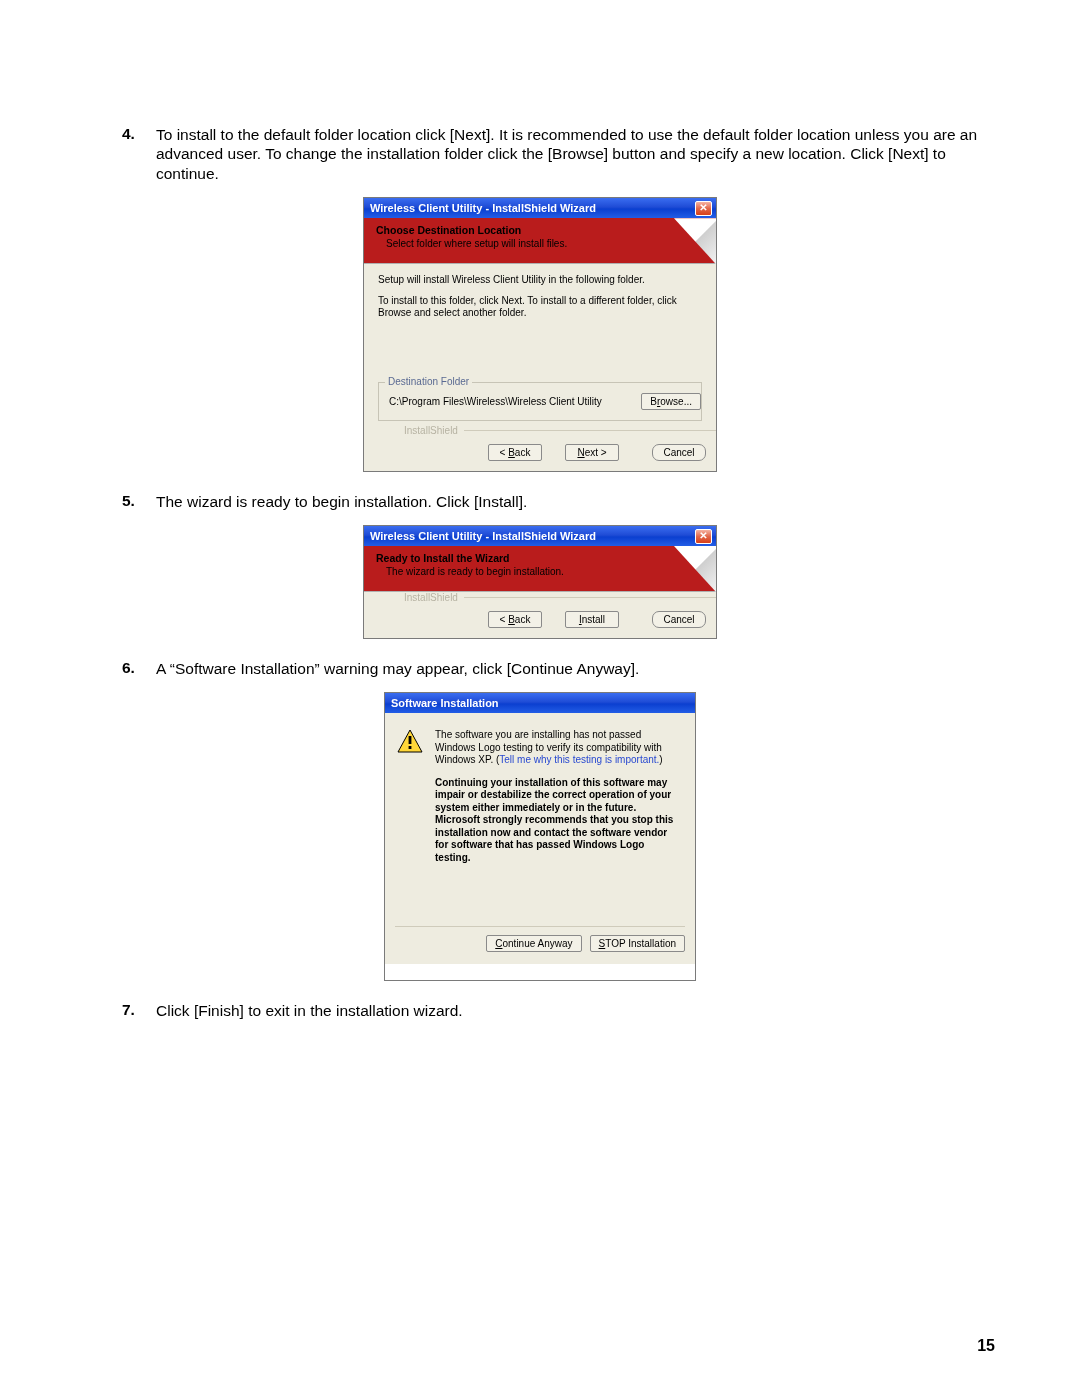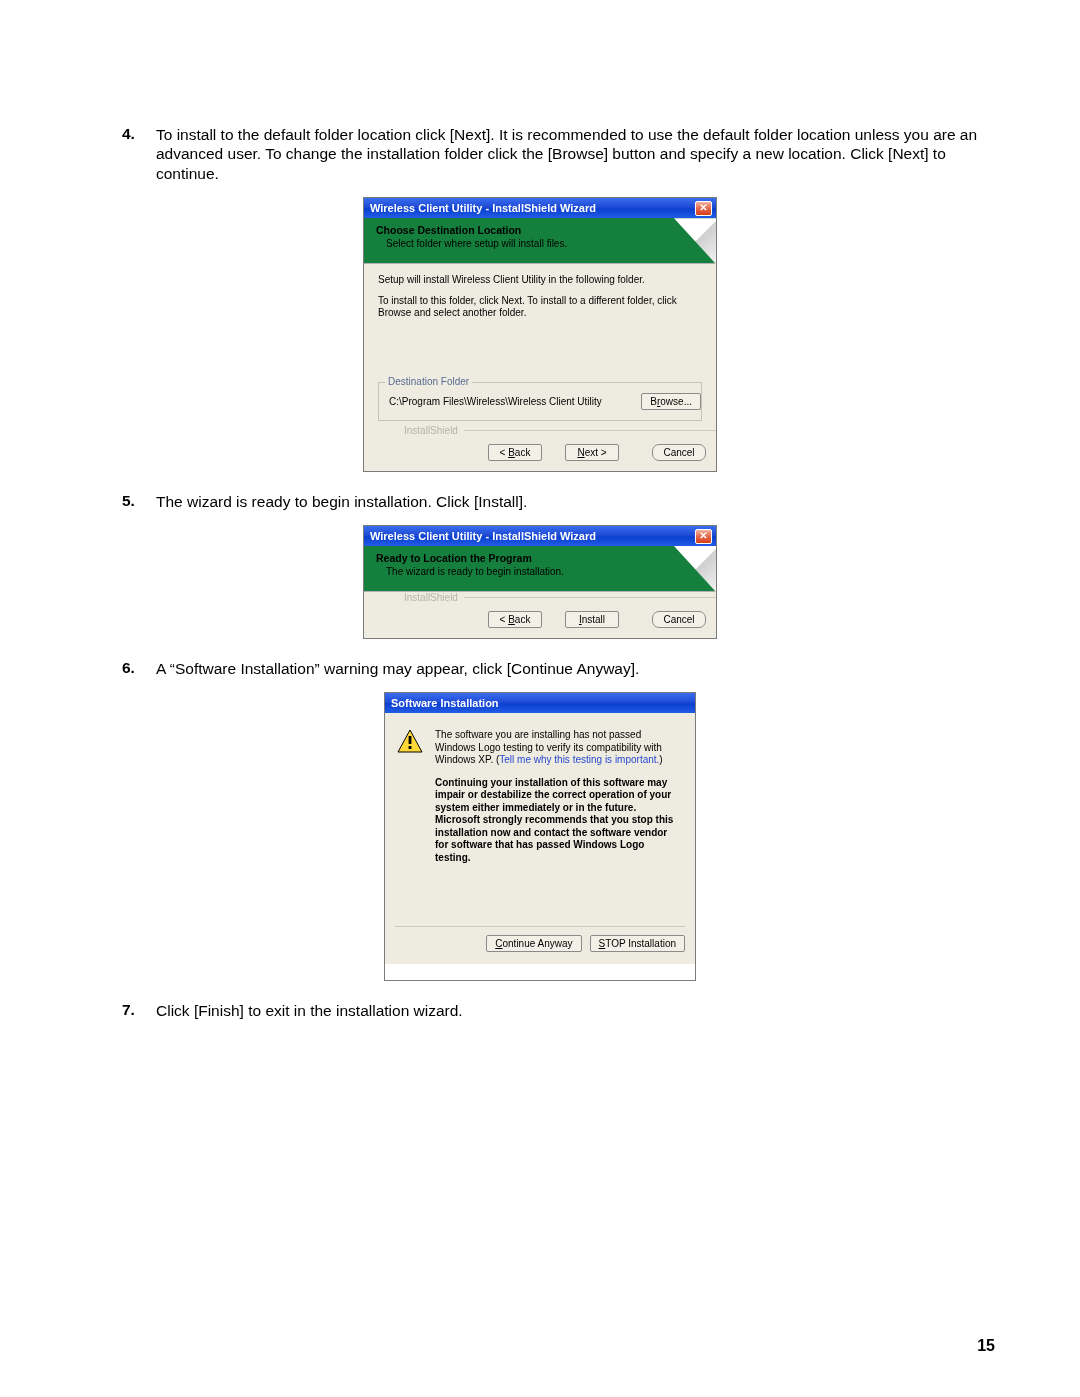--- a/index.html
+++ b/index.html
@@ -70,21 +70,21 @@
     line-height: 1;
     font-weight: bold;
   }
   .inst-body {
     width: 352px;
     background: #eeece0;
     font-size: 10px;
     color: #000;
   }
   .inst-header {
-    background: #15803d;
+    background: #b91c1c;
     border-bottom: 1px solid #b0b0b0;
     padding: 6px 10px 8px 12px;
     position: relative;
     height: 46px;
   }
   .inst-header .h-title { font-weight: bold; font-size: 10.5px; }
   .inst-header .h-sub   { font-size: 10px; margin-left: 10px; margin-top: 2px; }
   .curl {
     position: absolute;
     top: 0; right: 0; width: 42px; height: 46px;
@@ -231,21 +231,21 @@
   </ol>
 
   <div class="dlg-wrap">
     <div class="dlg">
       <div class="titlebar">
         <span>Wireless Client Utility - InstallShield Wizard</span>
         <span class="close-btn">✕</span>
       </div>
       <div class="inst-body">
         <div class="inst-header">
-          <div class="h-title">Ready to Location the Program</div>
+          <div class="h-title">Ready to Install the Wizard</div>
           <div class="h-sub">The wizard is ready to begin installation.</div>
           <div class="curl"></div>
         </div>
         <div class="inst-brand">
           <span>InstallShield</span>
           <span class="line"></span>
         </div>
         <div class="inst-footer">
           <span class="xp-btn">&lt; <span class="u">B</span>ack</span>
           <span class="xp-btn"><span class="u">I</span>nstall</span>

